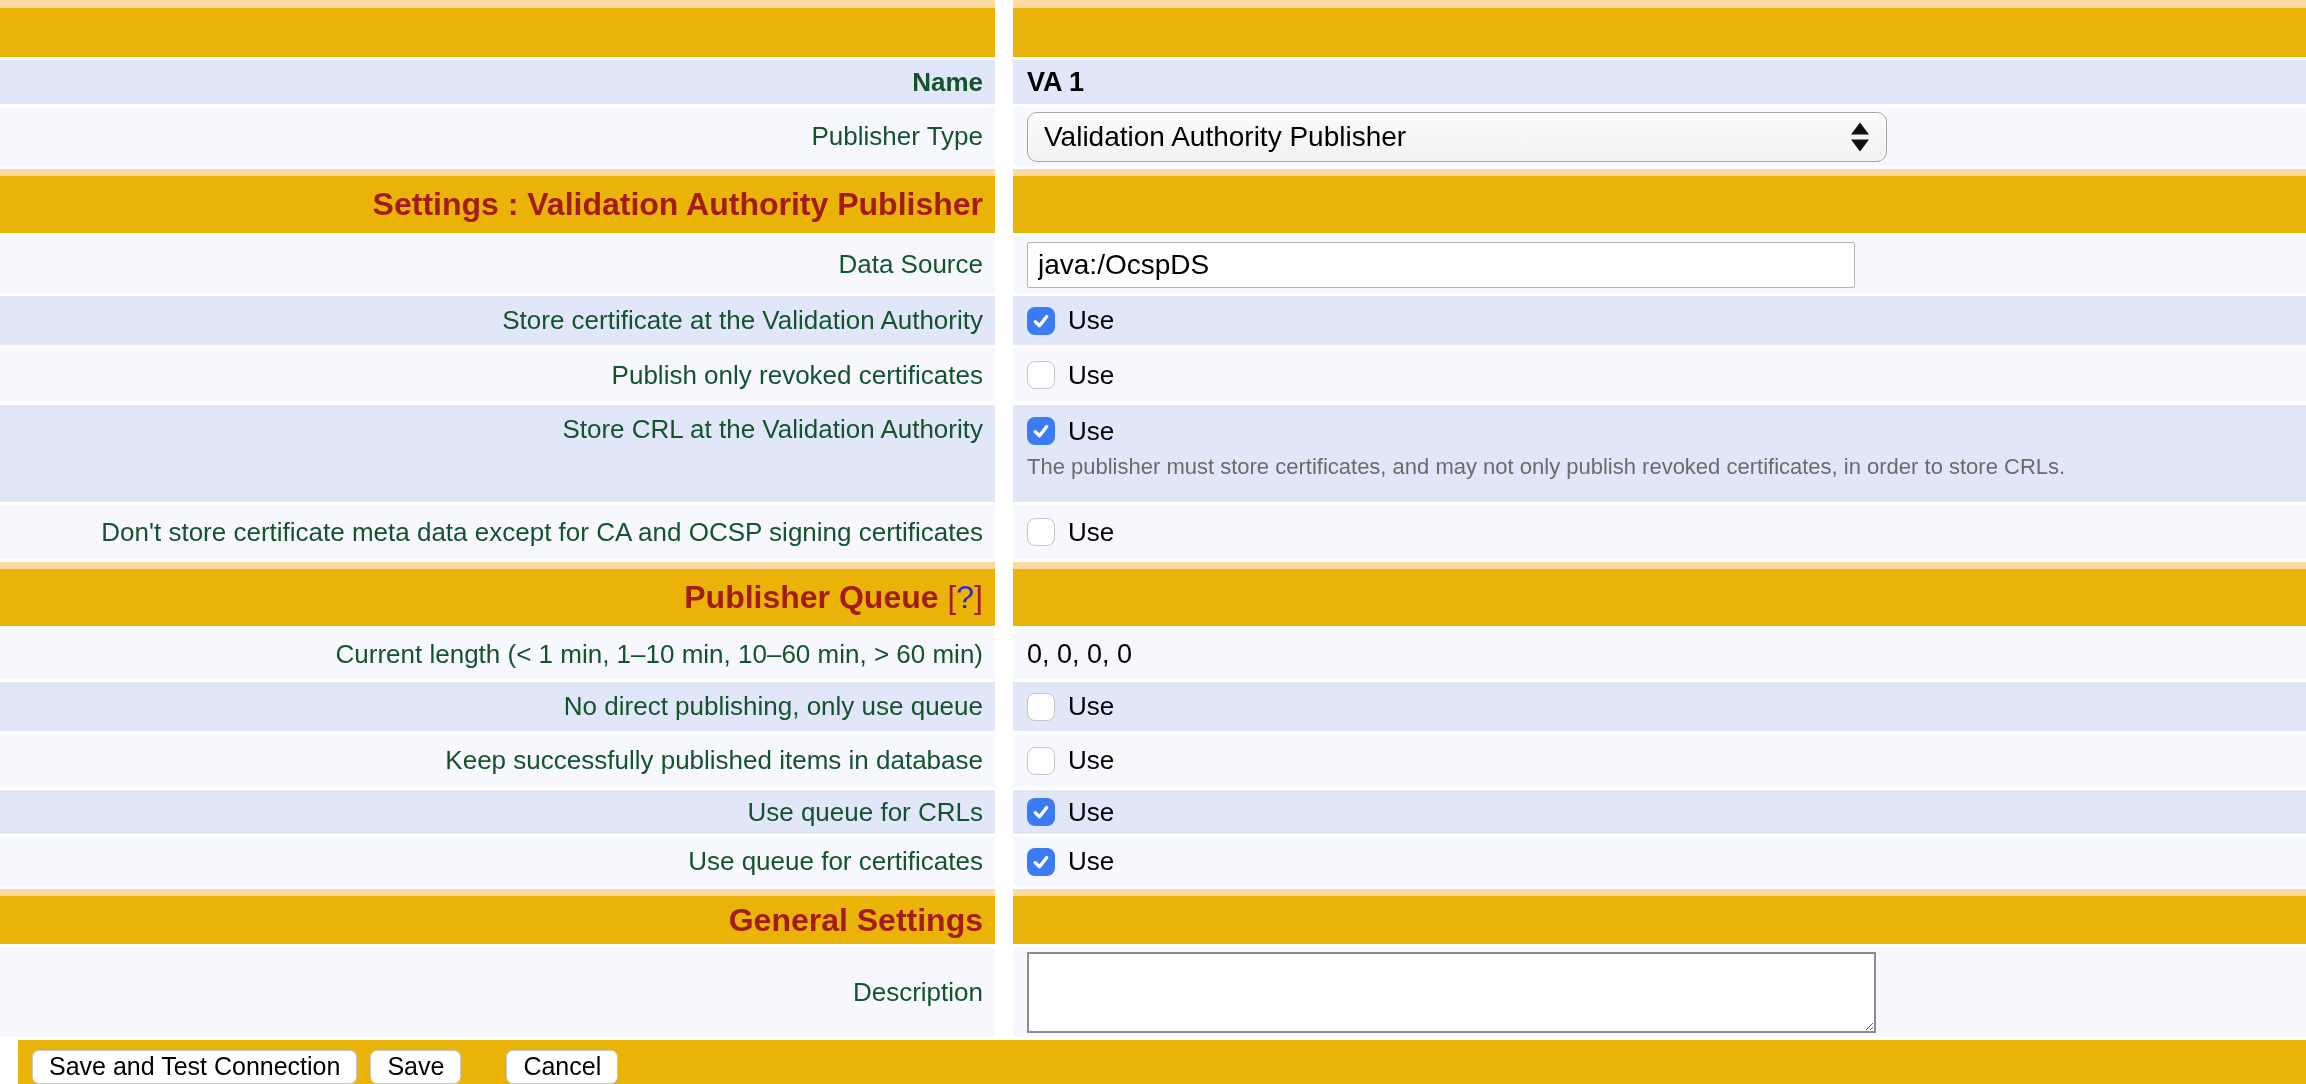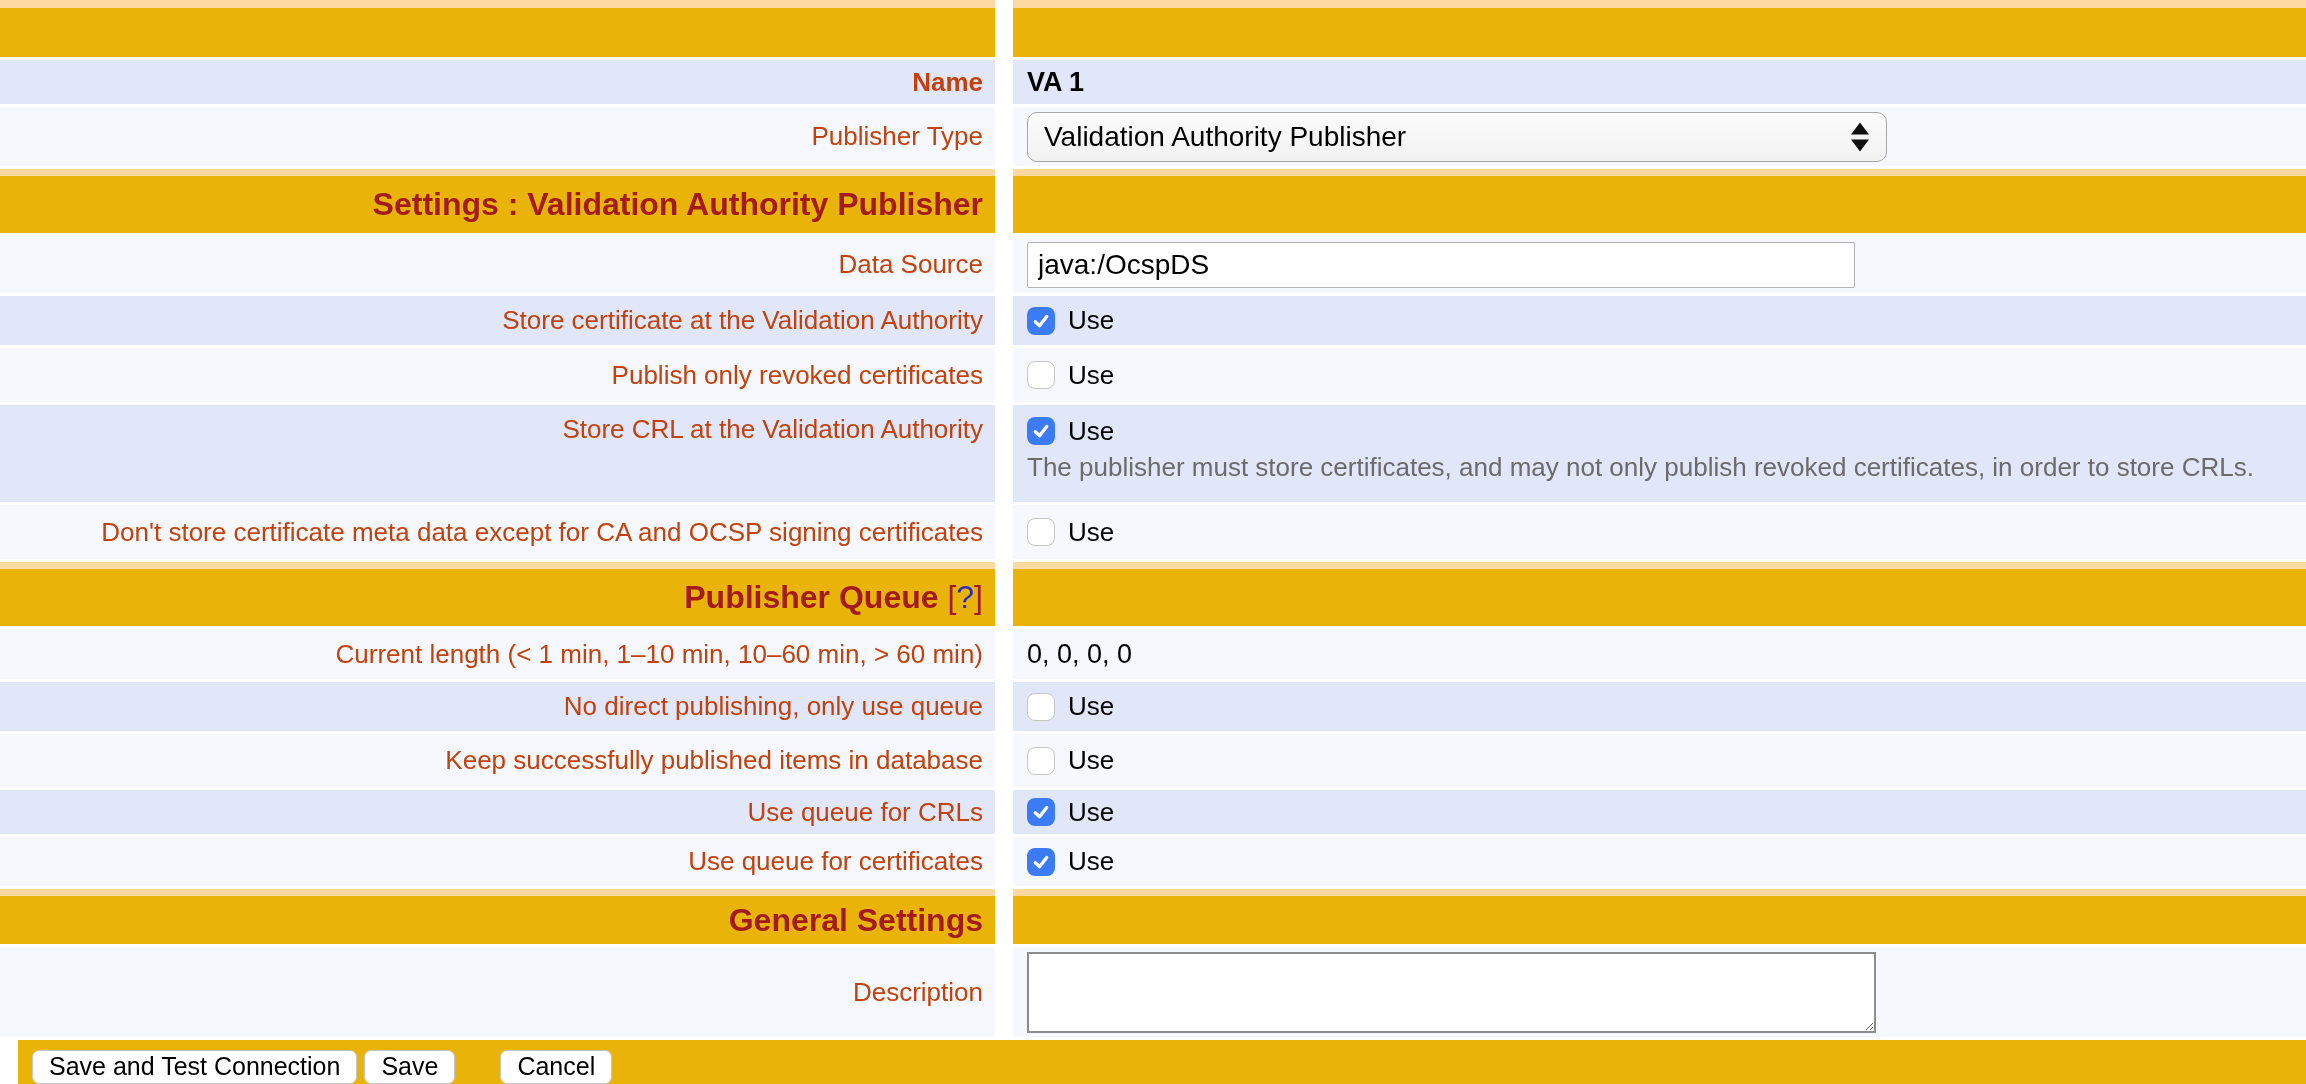--- a/index.html
+++ b/index.html
@@ -13,21 +13,21 @@
           align-items:center;padding-right:12px;}
   .cell-r{flex:1;margin-left:18px;box-sizing:border-box;display:flex;
           align-items:center;padding-left:14px;}
   .bg-blue{background:#e1e7f9;}
   .bg-white{background:#f6f8fd;}
   .bg-cream{background:#eab308;}
   .bg-dark{background:#fdd9a2;}
   .hdr-border{border-top:7px solid #fdd9a2;}
   .top-border{border-top:8px solid #fdd9a2;}
 
-  .label{font-size:26px;color:#c2410c;white-space:nowrap;}
+  .label{font-size:26px;color:#14532d;white-space:nowrap;}
   .label.bold{font-weight:bold;}
   .value{font-size:27px;color:#000;}
   .value.bold{font-weight:bold;}
 
   .section-title{font-size:32px;font-weight:bold;color:#a31c1c;white-space:nowrap;}
   .help-bracket{color:#a31c1c;font-weight:normal;}
   .help-link{color:#2b2bcc;font-weight:normal;text-decoration:none;cursor:pointer;}
 
   
   .select-wrap{position:relative;width:860px;height:50px;}
@@ -49,31 +49,31 @@
 
   
   .cb-line{display:flex;align-items:center;height:44px;}
   .cb{width:28px;height:28px;box-sizing:border-box;border-radius:8px;flex:0 0 auto;
       background:#ffffff;border:1.5px solid #c6c6c6;display:flex;align-items:center;
       justify-content:center;cursor:pointer;}
   .cb svg{display:none;width:20px;height:20px;}
   .cb.checked{background:#3b7cf6;border:none;}
   .cb.checked svg{display:block;}
   .cb-label{font-size:26px;margin-left:13px;cursor:pointer;}
-  .note{font-size:26px;color:#6b6b6b;margin-top:2px;line-height:24px;}
+  .note{font-size:22px;color:#6b6b6b;margin-top:2px;line-height:24px;}
 
   
   .desc-area{width:849px;height:81px;box-sizing:border-box;border:2px solid #8c8c8c;
       background:#fff;font-family:inherit;font-size:26px;padding:4px 8px;resize:both;}
 
   
   .btn{height:34px;box-sizing:border-box;background:#ffffff;border:1.5px solid #c8c8c8;
       border-radius:7px;font-family:inherit;font-size:25px;color:#000;padding:0 16px;
       cursor:pointer;}
-  .btn + .btn{margin-left:7px;}
+  .btn + .btn{margin-left:13px;}
   .btn.cancel{margin-left:45px;}
 
   
   .h-topcream{height:57px;} .h-name{height:44px;} .h-ptype{height:59px;}
   .h-hdr1{height:64px;} .h-ds{height:57px;} .h-cb1{height:49px;} .h-cb2{height:54px;}
   .h-crl{height:97px;} .h-cb3{height:54px;} .h-hdr2{height:64px;} .h-cur{height:50px;}
   .h-q1{height:49px;} .h-q2{height:53px;} .h-q3{height:44px;border-radius:15px;} .h-q4{height:49px;}
   .h-hdr3{height:55px;} .h-desc{height:90px;justify-content:center;} .h-btns{height:53px;margin-bottom:0;flex-direction:column;}
   .h-strip{height:8px;margin-bottom:0;}
 

